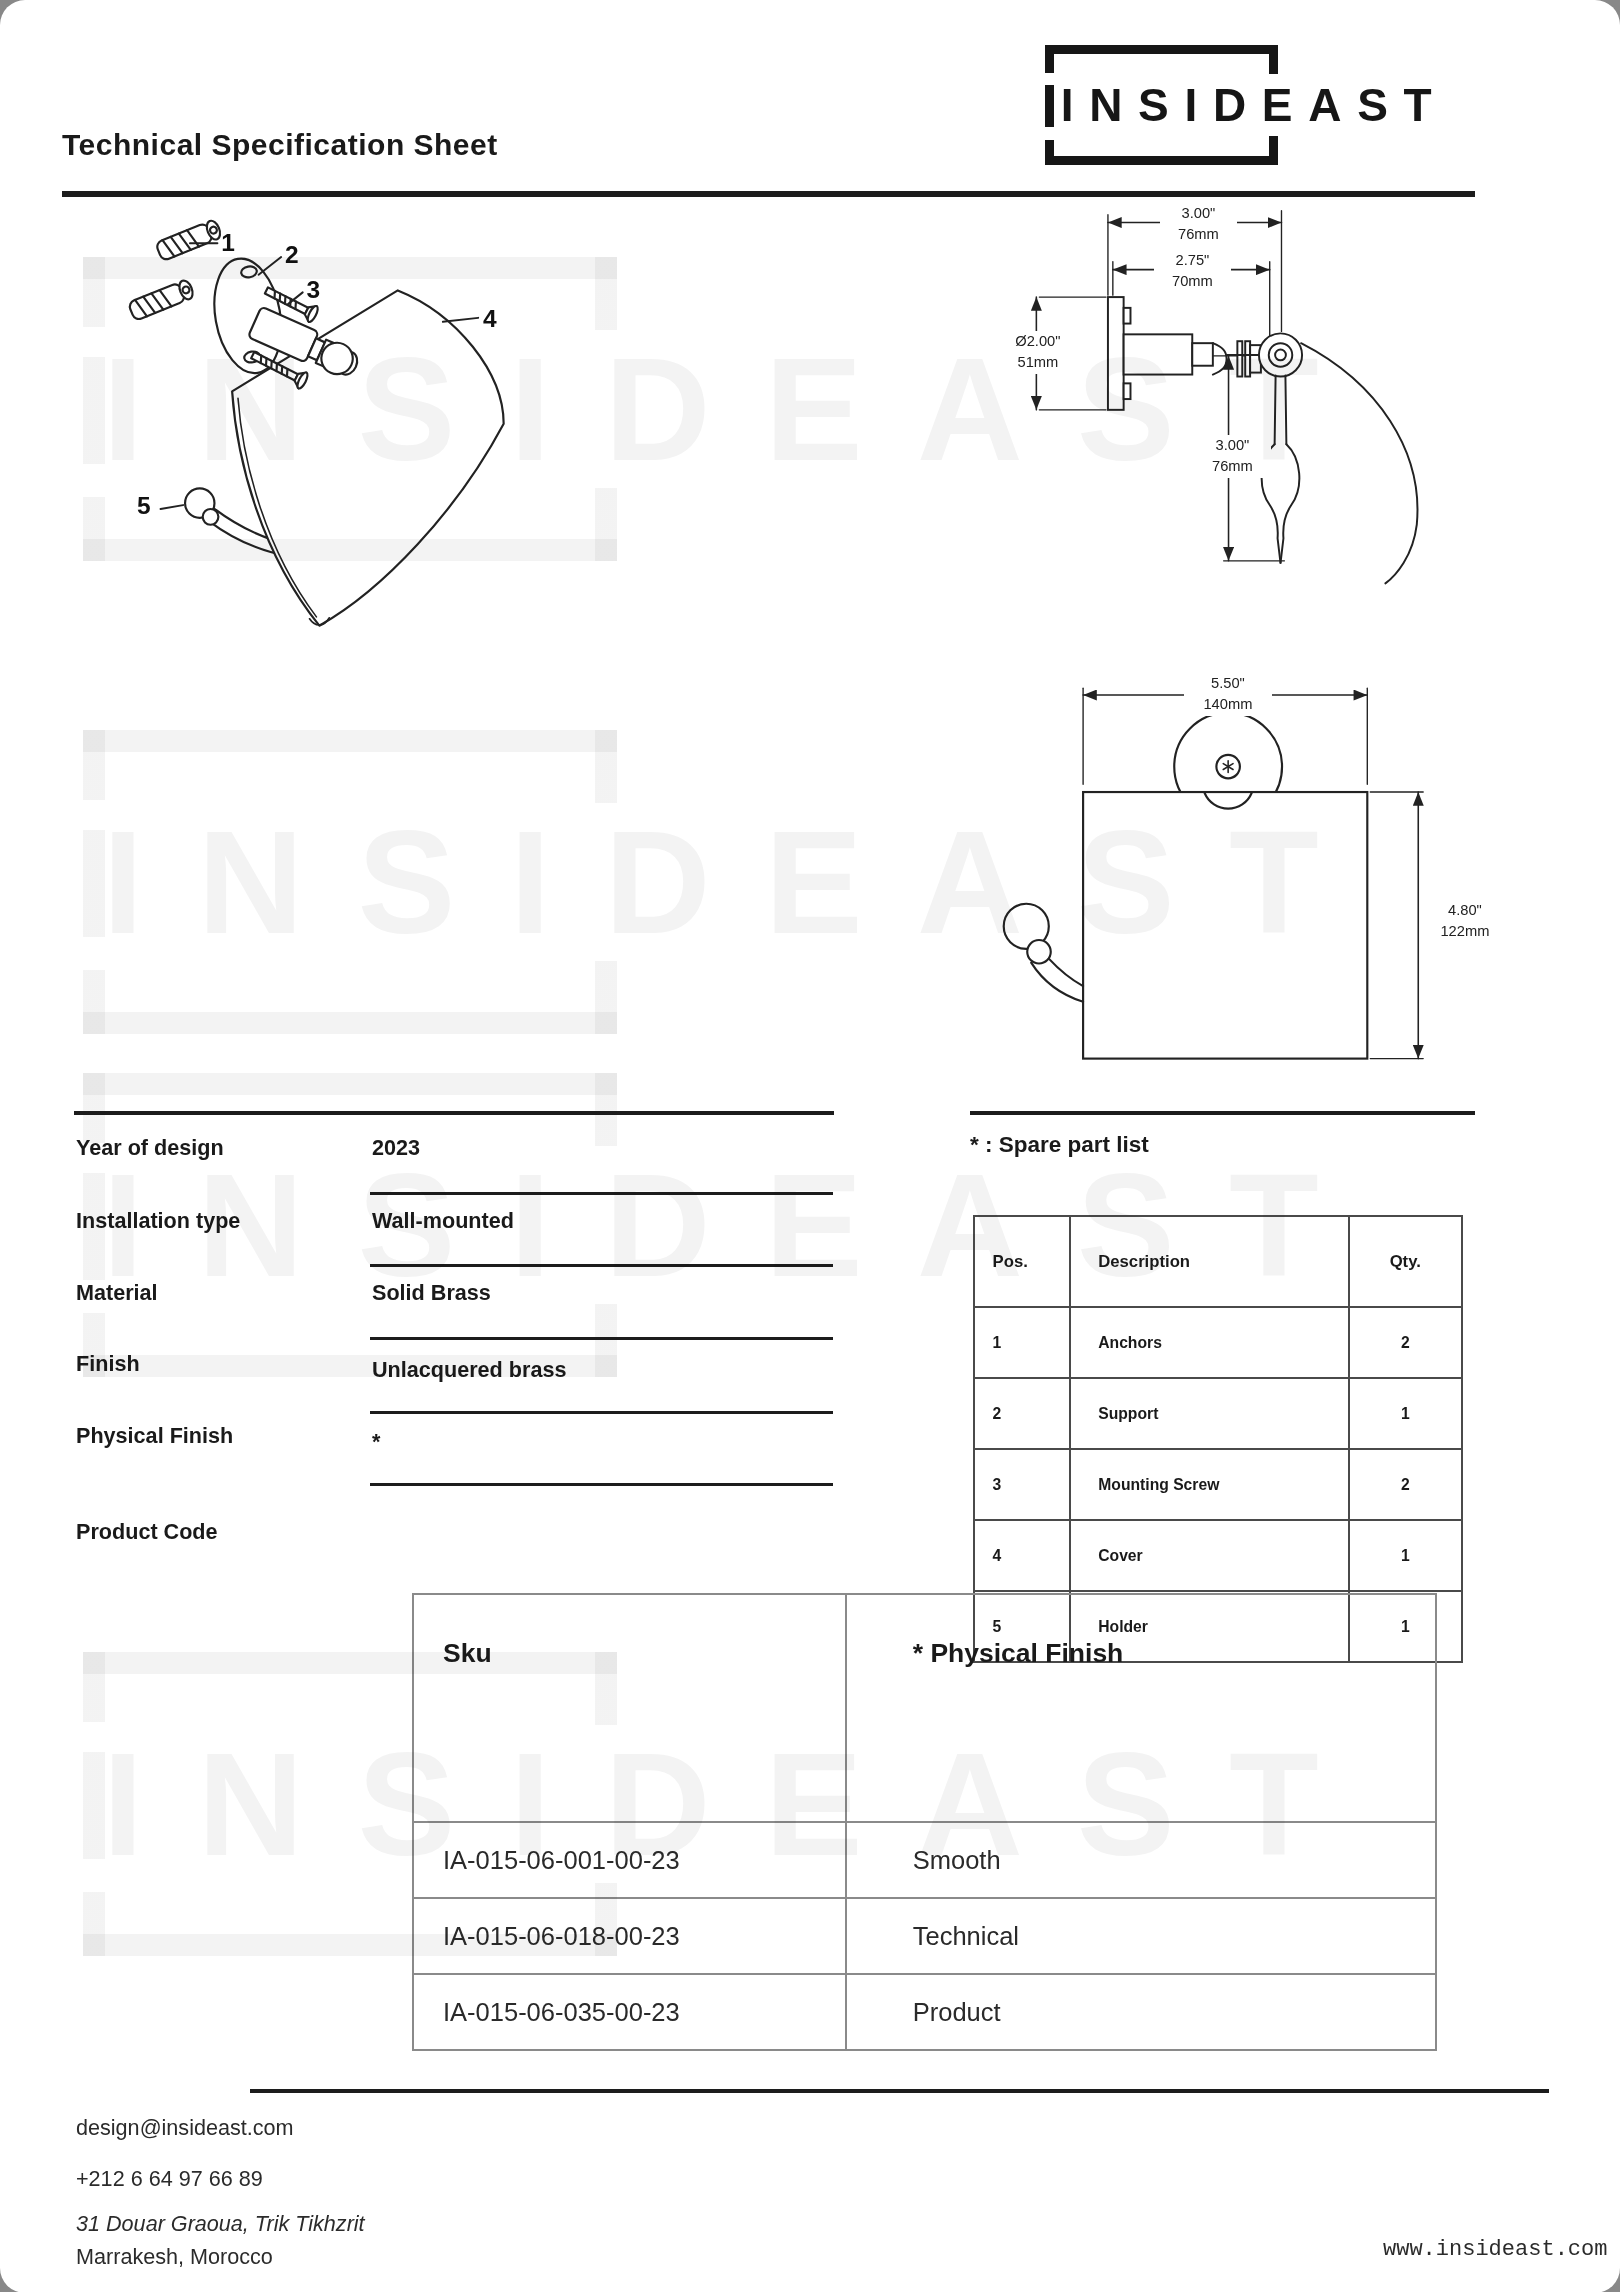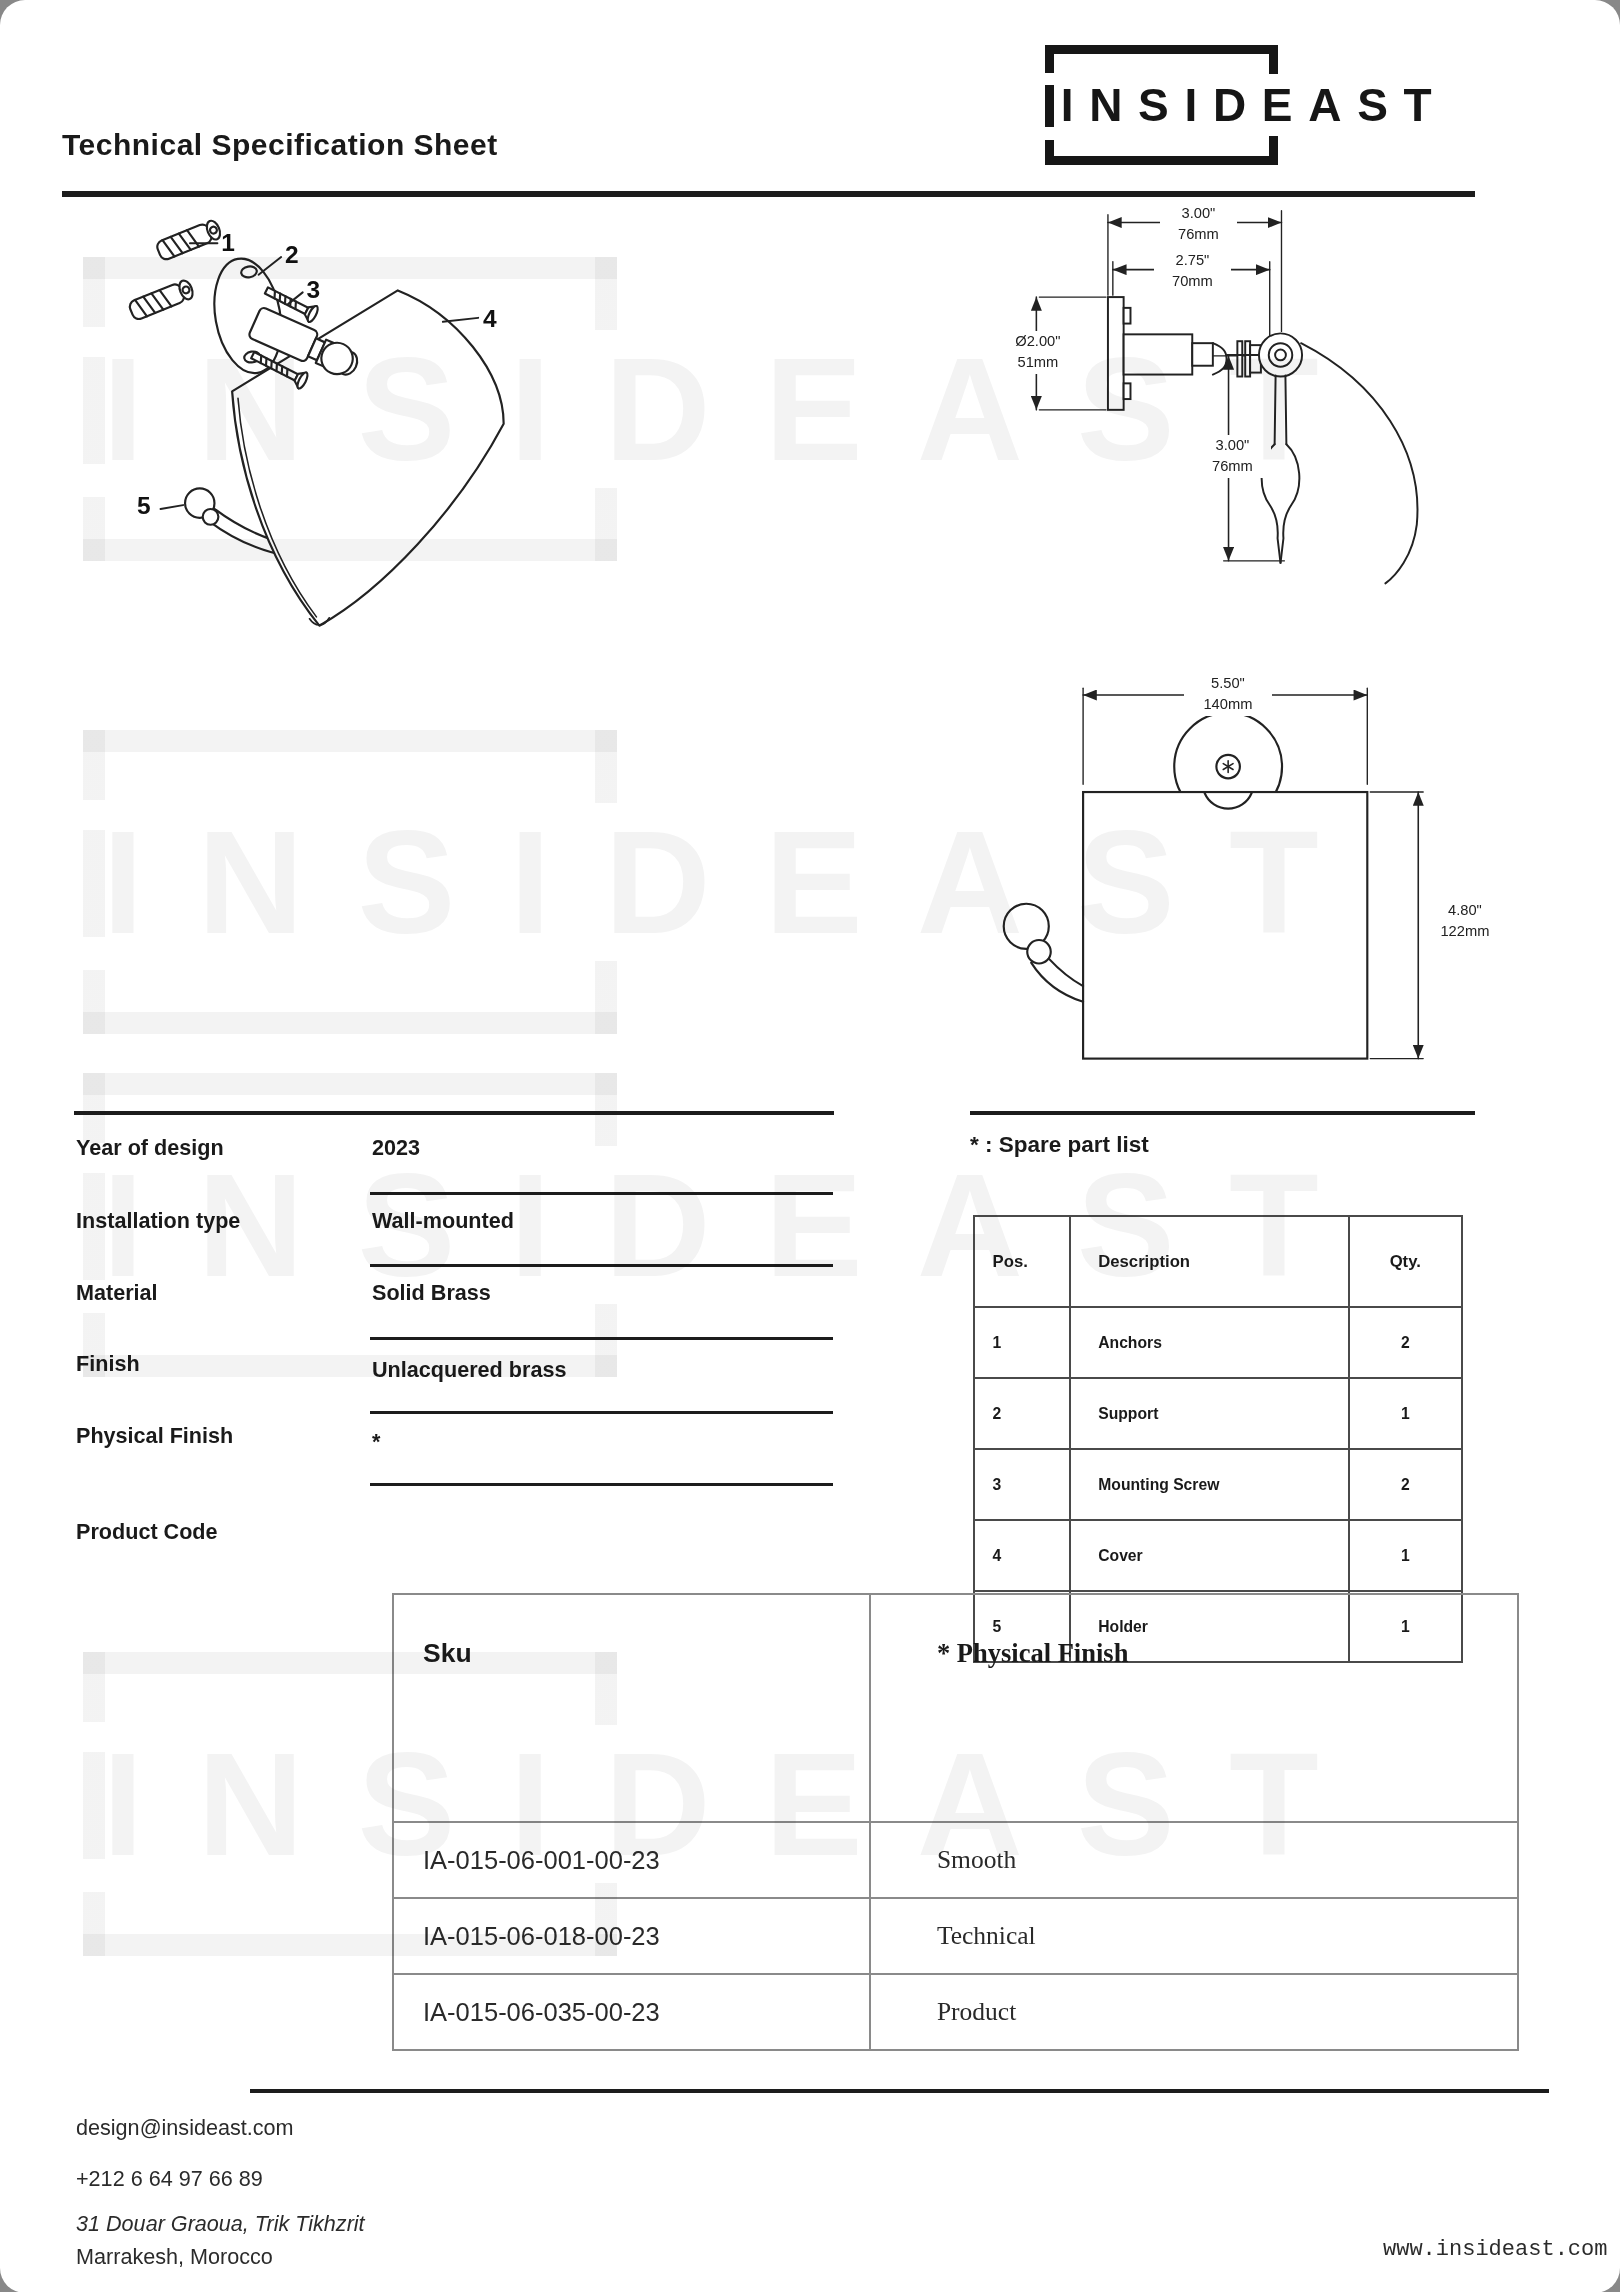--- a/index.html
+++ b/index.html
@@ -46,27 +46,27 @@
   table.spare{position:absolute;left:973px;top:1215px;width:490px;border-collapse:collapse;
     font-size:15.7px;font-weight:bold;color:#1a1a1a;}
   table.spare td,table.spare th{border:2px solid #4a4a4a;padding:16px;}
   table.spare th{height:57px;font-size:16.7px;text-align:left;}
   table.spare td{height:37px;}
   .sp-pos{width:74px;padding-left:17.6px !important;text-align:left;}
   .sp-desc{width:311px;padding-left:27.4px !important;text-align:left;}
   .sp-qty{width:106px;text-align:center !important;}
 
   
-  table.sku{position:absolute;left:392px;top:1593px;width:1127px;border-collapse:collapse;
+  table.sku{position:absolute;left:412px;top:1593px;width:1025px;border-collapse:collapse;
     font-size:25.5px;color:#2a2a2a;}
   table.sku td,table.sku th{border:2px solid #8a8a8a;vertical-align:middle;}
   table.sku th{height:182px;vertical-align:top;padding-top:43px;font-size:26.5px;font-weight:bold;text-align:left;color:#1a1a1a;}
   table.sku td{height:72px;}
   .sku-col{width:414px;padding-left:29px;}
-  .fin-col{width:537px;padding-left:66px;font-family:Liberation Serif, serif;}
+  .fin-col{width:537px;padding-left:66px;}
 
   .footer-line{font-size:21.6px;color:#2b2b2b;white-space:nowrap;position:absolute;left:76px;}
   svg{position:absolute;overflow:visible;}
   svg text{font-family:"Liberation Sans","DejaVu Sans",sans-serif;}
   .plabel{font-size:25px;font-weight:bold;fill:#111;}
 </style>
 </head>
 <body>
 
 <div class="page">

